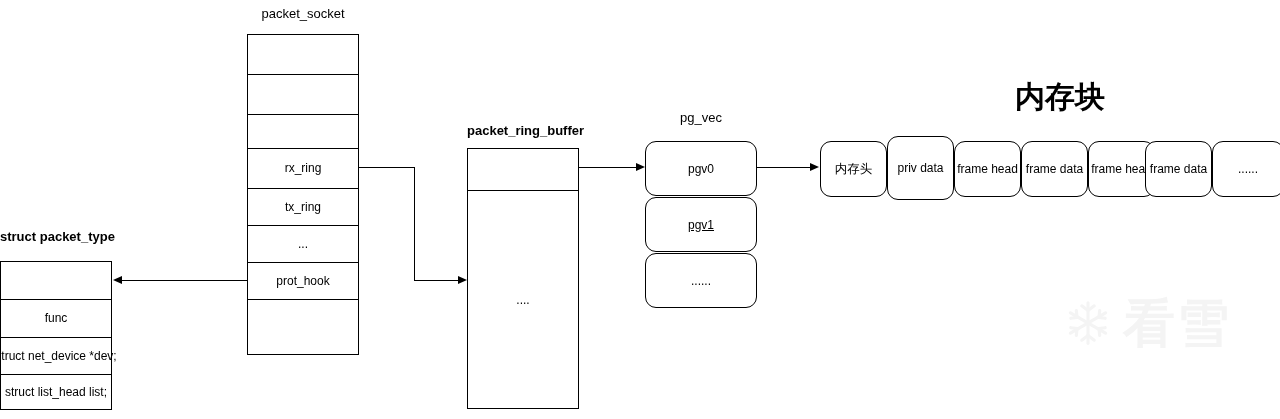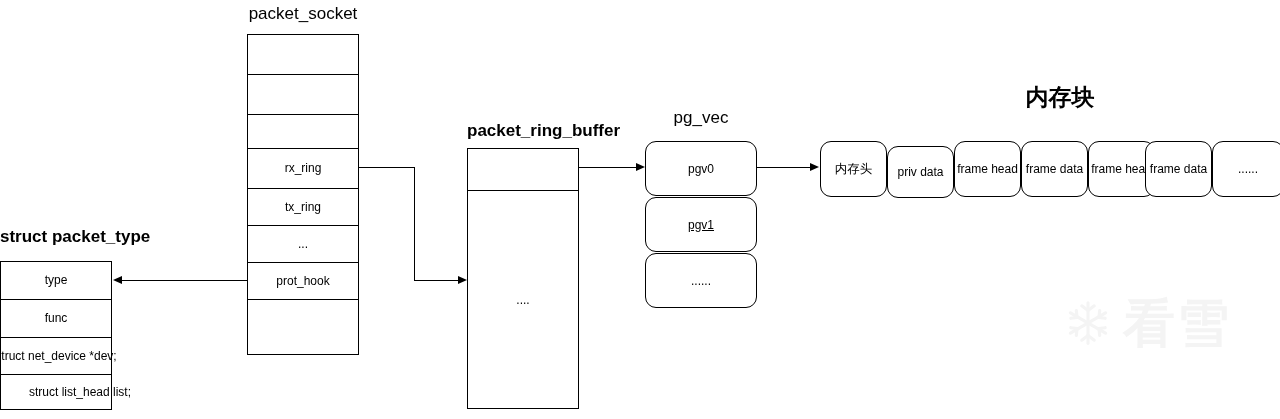--- a/index.html
+++ b/index.html
@@ -17,29 +17,29 @@
   }
   .stage {
     position: absolute;
     left: 0; top: 0;
     width: 1280px;
     height: 419px;
   }
   
   .caption {
     position: absolute;
-    font-size: 17px;
+    font-size: 13px;
     line-height: 14px;
     text-align: center;
     color: #000;
     white-space: nowrap;
   }
   .big-caption {
     position: absolute;
-    font-size: 23px;
+    font-size: 30px;
     font-weight: bold;
     line-height: 26px;
     text-align: center;
     color: #000;
     white-space: nowrap;
   }
   .boxframe {
     position: absolute;
     border: 1.4px solid #000;
     box-sizing: border-box;
@@ -142,30 +142,29 @@
 
   <div class="cell" style="left:247px; top:262px; width:112px; height:37px;">prot_hook</div>
   <div class="hline" style="left:247px; top:299px; width:112px;"></div>
 
   <div class="cell" style="left:247px; top:299px; width:112px; height:56px;"></div>
 
   <div class="caption" style="left:0px; top:230px; width:112px;font-weight:bold;">struct packet_type</div>
 
   <div class="boxframe" style="left:0px; top:261px; width:112px; height:149px;"></div>
 
-  <div class="cell" style="left:0px; top:261px; width:112px; height:38px;">type</div>
   <div class="hline" style="left:0px; top:299px; width:112px;"></div>
 
   <div class="cell" style="left:0px; top:299px; width:112px; height:38px;">func</div>
   <div class="hline" style="left:0px; top:337px; width:112px;"></div>
 
   <div class="cell" style="left:-4px; top:337px; width:120px; height:37px;">struct net_device *dev;</div>
   <div class="hline" style="left:0px; top:374px; width:112px;"></div>
 
-  <div class="cell" style="left:0px; top:374px; width:112px; height:36px;margin-left:24px;">struct list_head list;</div>
+  <div class="cell" style="left:0px; top:374px; width:112px; height:36px;">struct list_head list;</div>
 
   <div class="conn h" style="left:120px; top:280px; width:127px;"></div>
   <div class="arrow-l" style="left:113px; top:276px;"></div>
 
   <div class="conn h" style="left:359px; top:167px; width:56px;"></div>
   <div class="conn v" style="left:413.6px; top:167px; height:114px;"></div>
   <div class="conn h" style="left:413.6px; top:280px; width:48px;"></div>
   <div class="arrow-r" style="left:458px; top:276px;"></div>
 
   <div class="caption" style="left:467px; top:124px; width:112px;font-weight:bold;">packet_ring_buffer</div>
@@ -184,21 +183,21 @@
   <div class="rbox" style="left:645px; top:141px; width:112px; height:55px;text-align:right;">pgv0</div>
   <div class="rbox" style="left:645px; top:197px; width:112px; height:55px;text-decoration:underline;">pgv1</div>
   <div class="rbox" style="left:645px; top:253px; width:112px; height:55px;">......</div>
 
   <div class="conn h" style="left:757px; top:167px; width:55px;"></div>
   <div class="arrow-r" style="left:810px; top:163px;"></div>
 
   <div class="big-caption" style="left:960px; top:84px; width:200px;">内存块</div>
 
   <div class="rbox cjk" style="left:820px; top:141px; width:67px; height:56px;">内存头</div>
-  <div class="rbox" style="left:887px; top:146px; width:67px; height:52px;">priv data</div>
+  <div class="rbox" style="left:887px; top:136px; width:67px; height:64px;">priv data</div>
   <div class="rbox" style="left:954px; top:141px; width:67px; height:56px;">frame head</div>
   <div class="rbox" style="left:1021px; top:141px; width:67px; height:56px;">frame data</div>
   <div class="rbox" style="left:1088px; top:141px; width:67px; height:56px;">frame head</div>
   <div class="rbox" style="left:1145px; top:141px; width:67px; height:56px;">frame data</div>
   <div class="rbox" style="left:1212px; top:141px; width:72px; height:56px;">......</div>
 
   <div class="watermark" style="left:1063px; top:296px;">
     <span>
       <svg class="wm-flake" width="50" height="50" viewBox="0 0 64 64" aria-hidden="true">
         <g stroke="#f4f4f4" stroke-width="4" stroke-linecap="round" fill="none">

